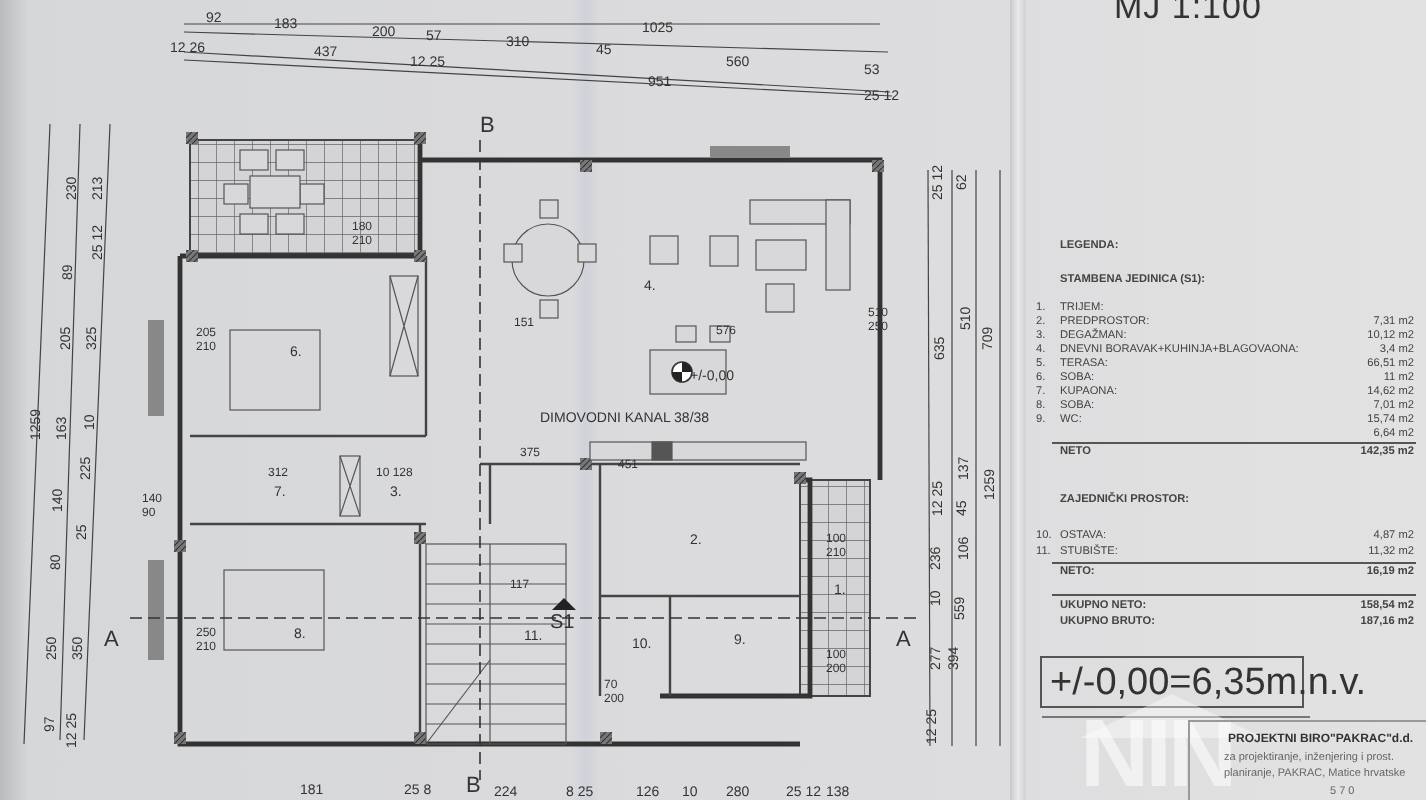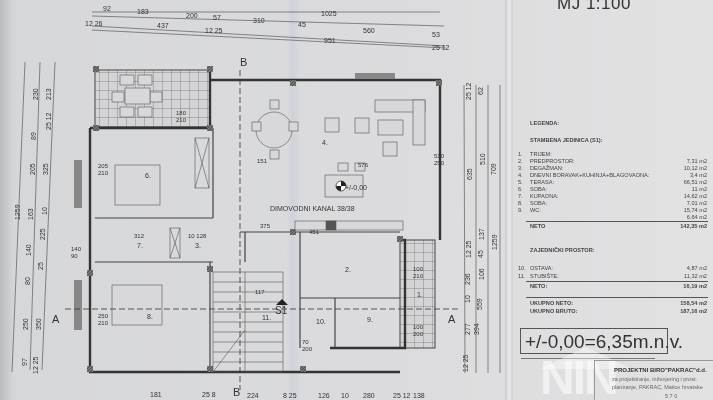--- a/index.html
+++ b/index.html
@@ -12,21 +12,21 @@
   .roomtxt{font-family:"Liberation Sans",sans-serif;font-size:7px;fill:#333;}
   .scale{position:absolute;left:557px;top:-6px;font-size:17px;color:#333;letter-spacing:0.5px;}
   .legend{position:absolute;left:512px;top:112px;width:200px;font-size:5.6px;color:#444;text-transform:uppercase;}
   .legend .title{position:absolute;left:18px;top:8px;font-weight:bold;}
   .legend .subtitle{position:absolute;left:18px;top:25px;font-weight:bold;}
   .lrow{position:absolute;left:0;width:195px;height:8px;}
   .lrow .num{position:absolute;left:6px;}
   .lrow .name{position:absolute;left:18px;}
   .lrow .val{position:absolute;right:0;text-transform:none;}
   .hr{position:absolute;left:14px;width:182px;height:1px;background:#555;}
-  .elev{position:absolute;left:520px;top:328px;width:148px;height:26px;border:1px solid #555;font-size:19px;color:#333;line-height:26px;padding-left:4px;box-sizing:border-box;white-space:nowrap;}
+  .elev{position:absolute;left:520px;top:328px;width:132px;height:26px;border:1px solid #555;font-size:19px;color:#333;line-height:26px;padding-left:4px;box-sizing:border-box;white-space:nowrap;}
   .elev:after{content:"";position:absolute;left:0;bottom:-6px;width:134px;height:5px;border-bottom:1px solid #777;}
   .stamp{position:absolute;left:594px;top:360px;width:119px;height:40px;border-left:1px solid #999;border-top:1px solid #999;font-size:5.5px;color:#333;}
   .stamp .l1{position:absolute;left:19px;top:6px;font-weight:bold;white-space:nowrap;font-size:6px;}
   .stamp .l2{position:absolute;left:17px;top:15px;white-space:nowrap;color:#666;}
   .stamp .l3{position:absolute;left:17px;top:23px;white-space:nowrap;color:#666;}
   .stamp .l4{position:absolute;left:70px;top:32px;white-space:nowrap;color:#666;}
   .watermark{position:absolute;left:540px;top:350px;font-size:48px;font-weight:bold;color:rgba(255,255,255,0.55);letter-spacing:-2px;}
   .wm-roof{position:absolute;left:540px;top:347px;width:0;height:0;border-left:46px solid transparent;border-right:46px solid transparent;border-bottom:22px solid rgba(255,255,255,0.4);}
 </style>
 </head>

